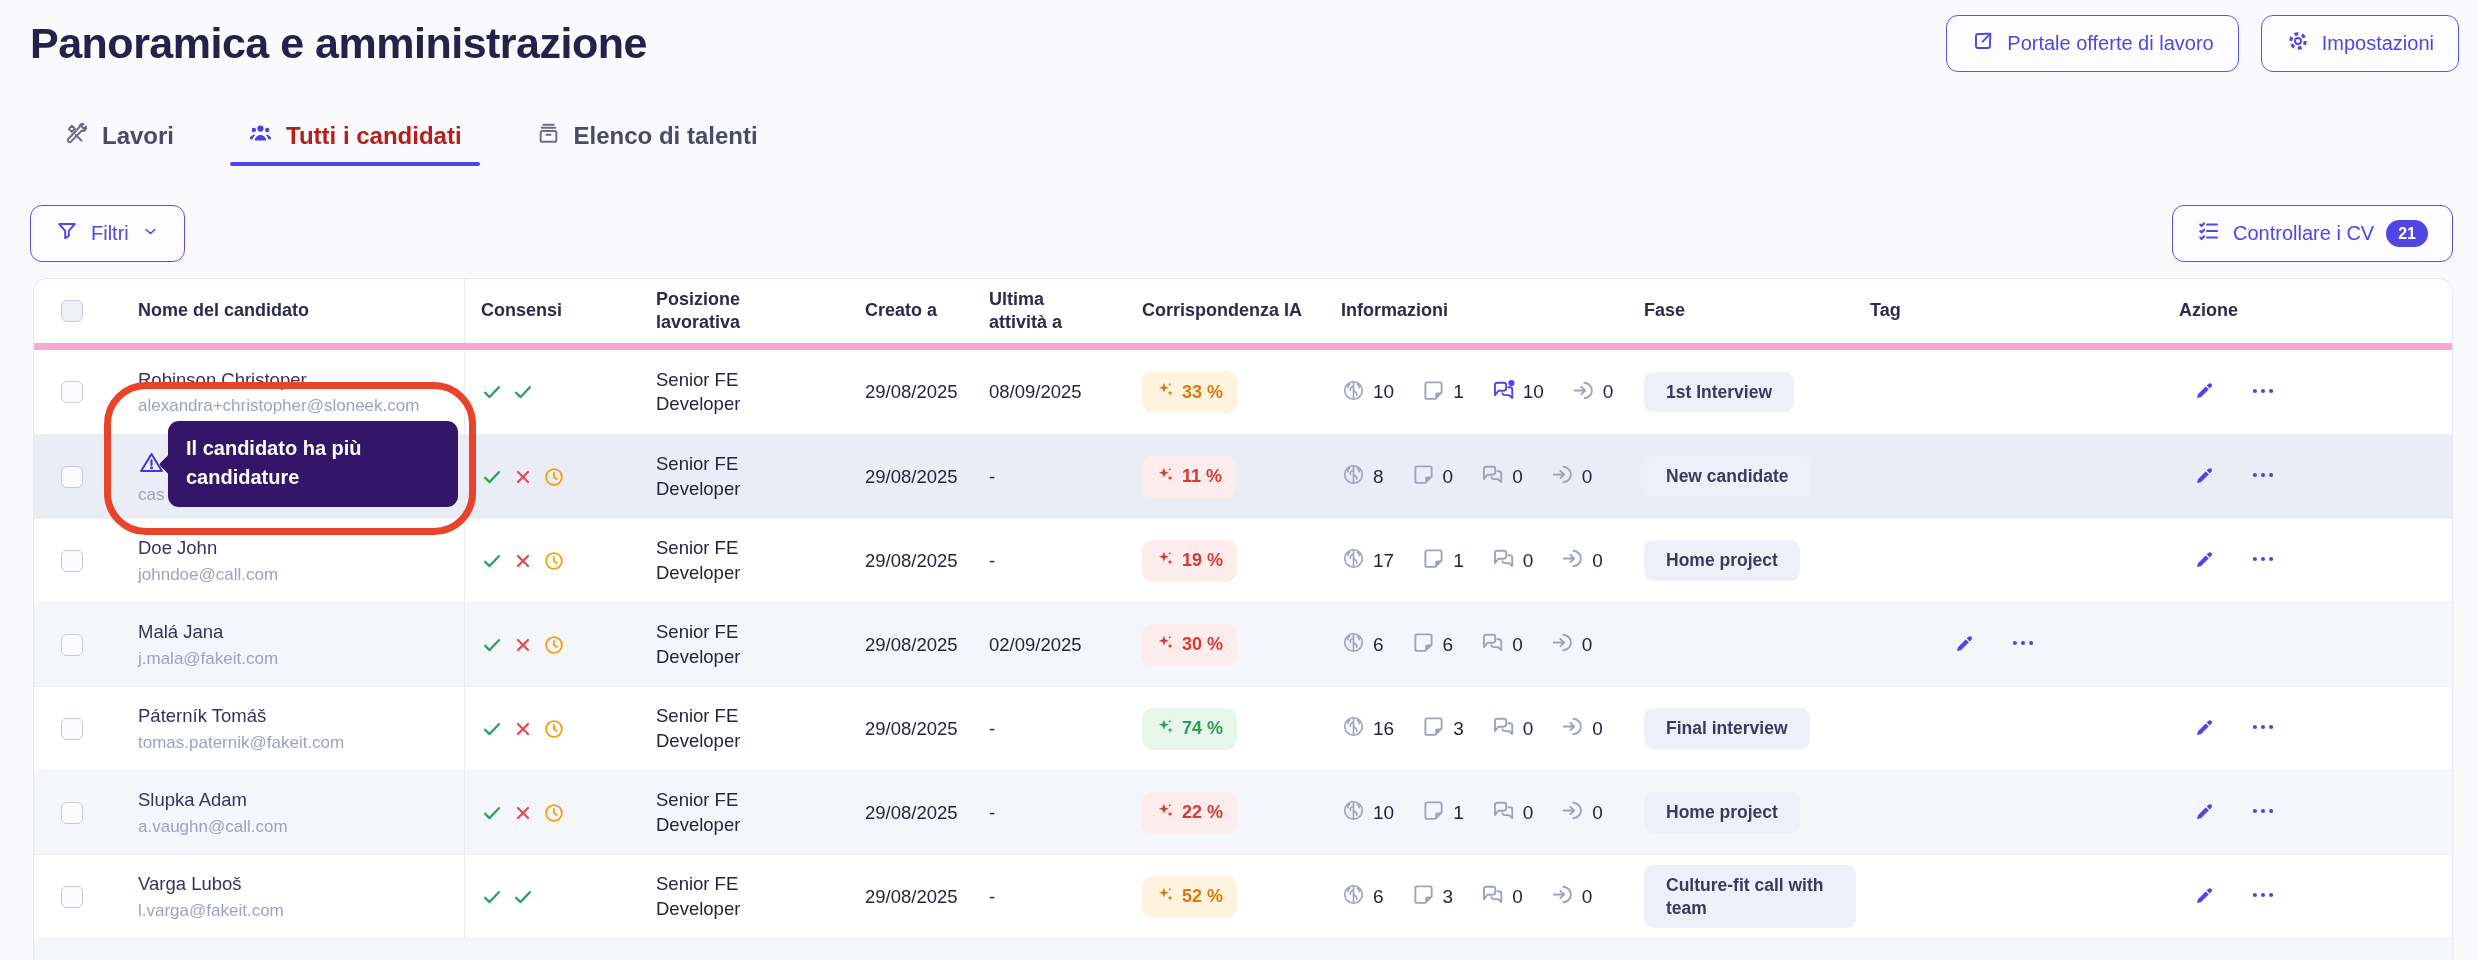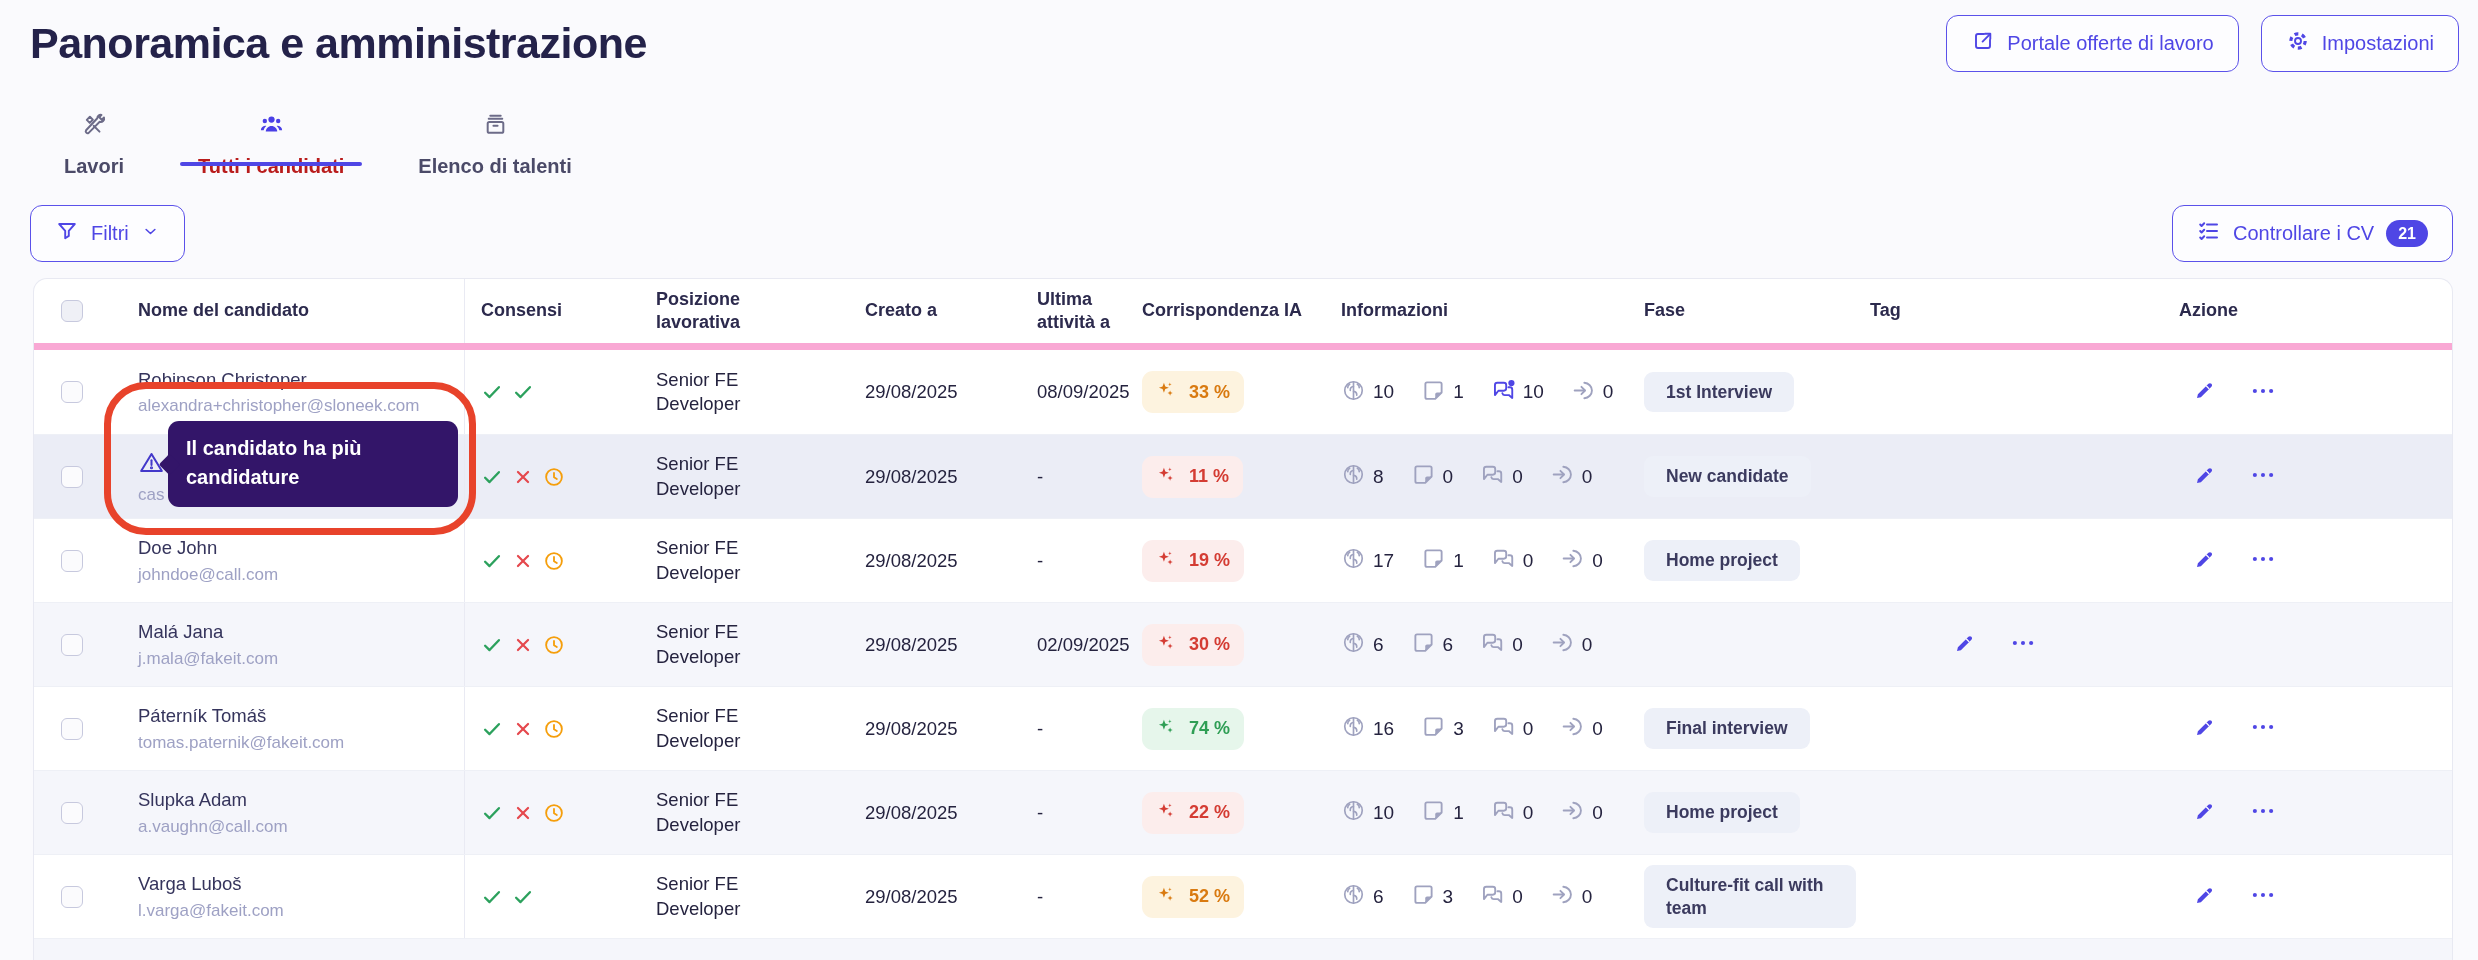--- a/index.html
+++ b/index.html
@@ -8,21 +8,21 @@
 
   
   .topbar { position:absolute; left:30px; right:19px; top:12px; height:62px; display:flex; justify-content:space-between; align-items:center; }
   .page-title { font-size:43px; font-weight:700; color:#24224a; letter-spacing:-.5px; }
   .top-actions { display:flex; gap:22px; }
   .btn { display:inline-flex; align-items:center; gap:12px; height:57px; padding:0 24px; border:1.5px solid #5b51ea; border-radius:12px; background:#fdfdff; color:#4f46e5; font-size:20px; font-weight:500; cursor:pointer; font-family:inherit; }
   .btn .ic { width:24px; height:24px; }
 
   
   .tabs { position:absolute; left:62px; top:112px; display:flex; gap:70px; height:48px; }
-  .tab { display:flex; align-items:center; gap:13px; font-size:20px; font-weight:600; color:#4b4a68; position:relative; cursor:pointer; padding:0 2px;flex-direction:column; }
+  .tab { display:flex; align-items:center; gap:13px; font-size:24px; font-weight:600; color:#4b4a68; position:relative; cursor:pointer; padding:0 2px; }
   .tab .ic { width:25px; height:25px; color:#6c6b88; }
   .tab.active { color:#b91c1c; }
   .tab.active .ic { color:#4a3fe6; }
   .tab.active::after { content:""; position:absolute; left:-16px; right:-16px; bottom:-6px; height:4px; border-radius:3px; background:var(--accent,#4f46e5); }
 
   
   .toolbar { position:absolute; left:30px; right:25px; top:205px; display:flex; justify-content:space-between; align-items:center; }
   .btn.light { font-weight:500; }
   .count-pill { background:var(--accent,#4f46e5); color:#fff; font-size:16px; font-weight:700; border-radius:999px; padding:4px 12px; line-height:1.2; }
 
@@ -36,21 +36,21 @@
   .trow.hl { background:#ebedf6; }
   .row-partial { height:23px; background:#f5f6fb; border-top:1px solid #eef0f6; }
 
   .cell { display:flex; align-items:center; min-width:0; }
   .th { font-size:18px; font-weight:700; color:#2c2a4d; line-height:1.3; }
   .c-check { justify-content:center; }
   .c-name { padding-left:28px; border-right:1px solid #e9eaf3; }
   .c-cons { padding-left:16px; gap:9px; }
   .c-pos { padding-left:12px; }
   .c-created { padding-left:11px; }
-  .c-last { padding-left:5px;margin-left:48px; }
+  .c-last { padding-left:5px; }
   .c-match { padding-left:8px; }
   .c-info { padding-left:22px; gap:27px; }
   .c-phase { padding-left:10px; }
   .c-tag { padding-left:6px; }
   .c-action { padding-left:89px; gap:34px; }
   .th.c-action { padding-left:75px; }
   .w105 { width:105px; } .w95 { width:95px; } .w160 { width:160px; }
 
   .checkbox { width:22px; height:22px; border:1.5px solid #c7c9de; border-radius:6px; background:#fbfbfd; display:inline-block; cursor:pointer; }
   .checkbox.hdr { background:#eff0f6; }
@@ -64,21 +64,21 @@
 
   .consent { display:inline-flex; }
   .consent .ic { width:22px; height:22px; }
   .ck { color:var(--consent-check,#2ca15d); }
   .cr { color:var(--consent-cross,#e5484d); }
   .cl { color:var(--consent-clock,#f59e0b); }
 
   .pos-text { width:150px; font-size:18.5px; color:#25233f; line-height:1.3; }
   .date-text { font-size:18.5px; color:#25233f; white-space:nowrap; }
 
-  .match-badge { display:inline-flex; align-items:center; gap:14px; padding:9px 14px; border-radius:11px; font-size:18px; font-weight:700; }
+  .match-badge { display:inline-flex; align-items:center; gap:7px; padding:9px 14px; border-radius:11px; font-size:18px; font-weight:700; }
   .match-badge .ic { width:19px; height:19px; }
   .tone-orange { background:#fdf3df; color:var(--match-orange,#d97a10); }
   .tone-red    { background:#fcedec; color:var(--match-red,#d43c33); }
   .tone-green  { background:#e6f6eb; color:var(--match-green,#2f9e55); }
 
   .igroup { display:inline-flex; align-items:center; gap:7px; }
   .igroup .ic { width:25px; height:25px; color:#9fa2bf; }
   .igroup .ic.acc { color:var(--accent,#4f46e5); }
   .icount { font-size:19px; color:#25233f; }
 

